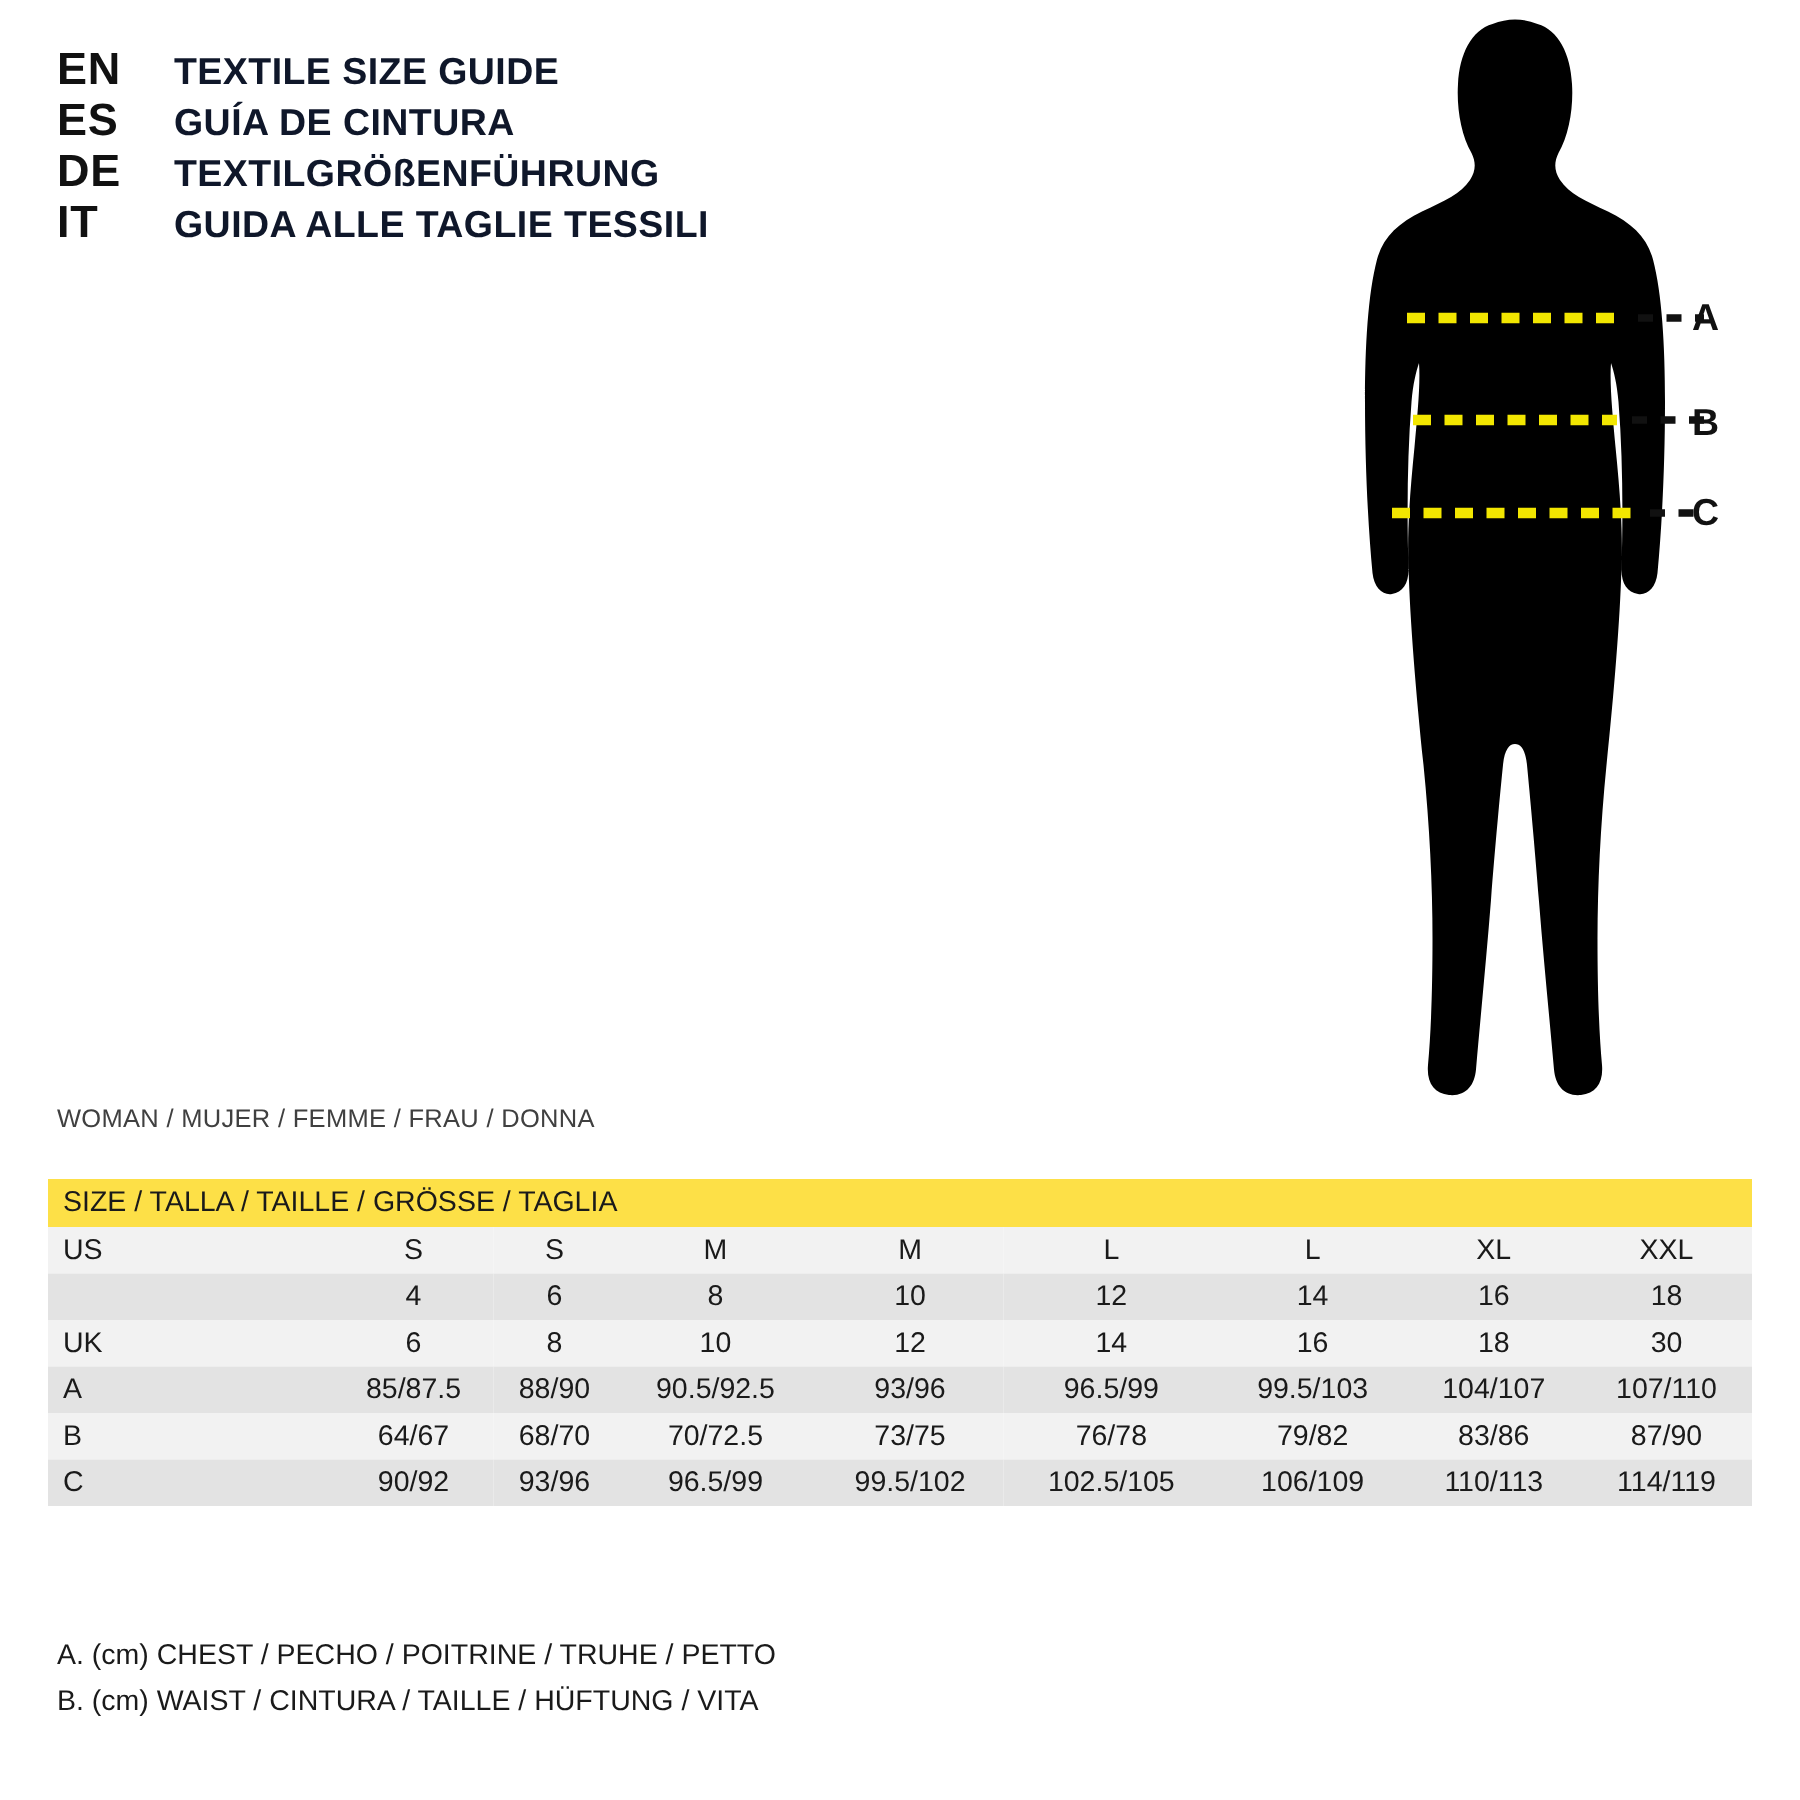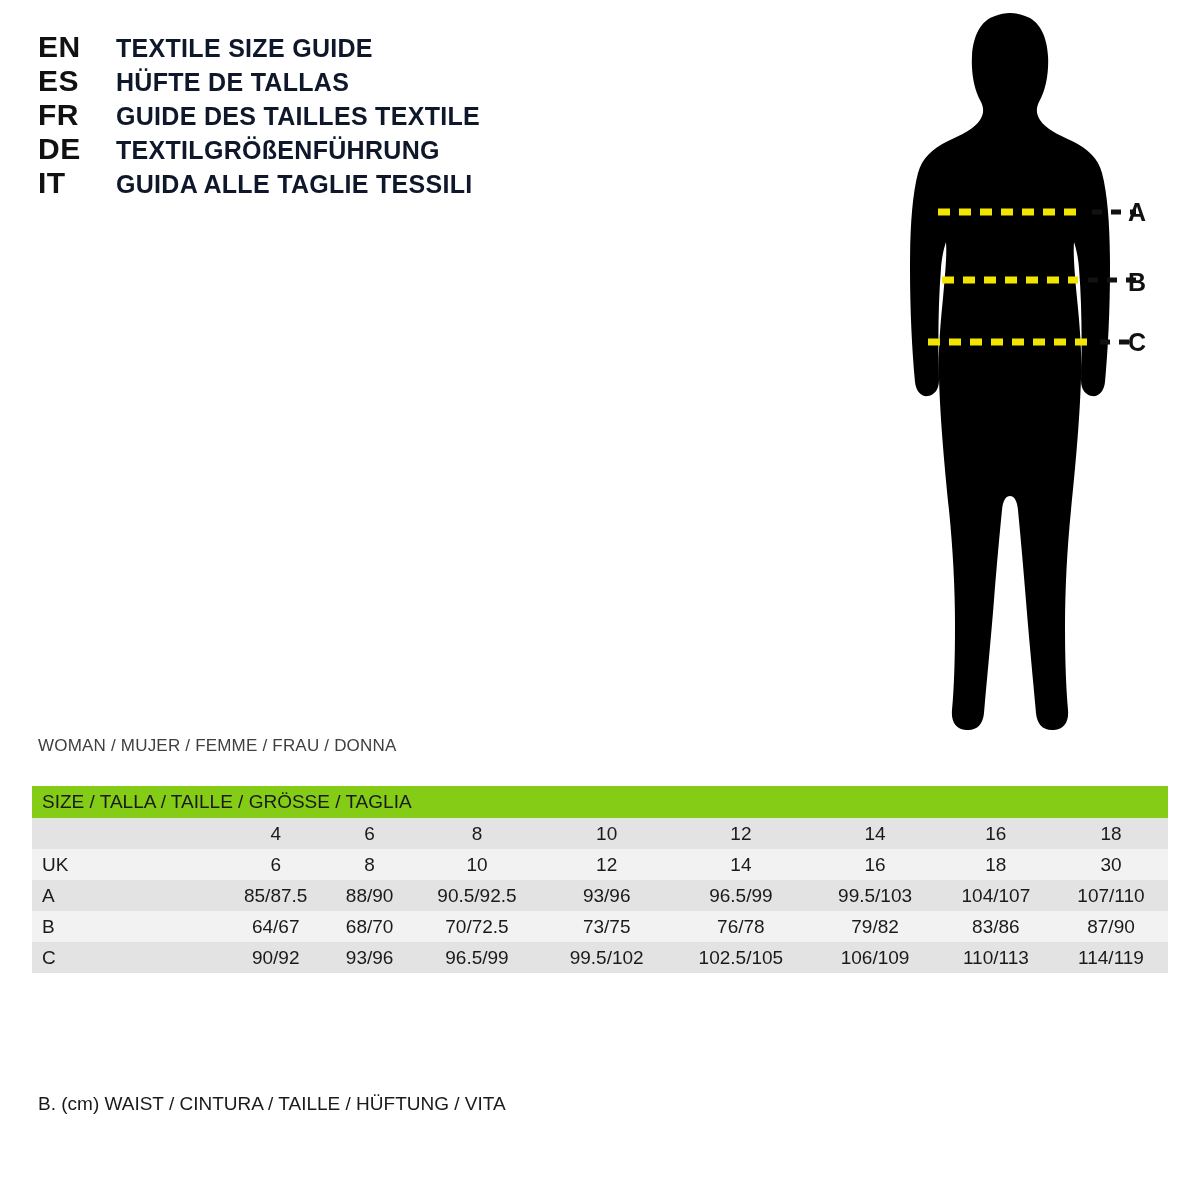--- a/index.html
+++ b/index.html
@@ -86,21 +86,21 @@
   #size-table th,
   #size-table td {
     padding: 0;
     height: 31px;
     font-weight: 400;
     text-align: center;
     vertical-align: middle;
     white-space: nowrap;
   }
   #size-table th.head-cell {
-    background: #84cc16;
+    background: #fde047;
     text-align: left;
     padding-left: 10px;
     font-weight: 400;
     font-size: 19px;
     height: 32px;
   }
   #size-table td.row-label {
     text-align: left;
     padding-left: 10px;
     width: 180px;
@@ -125,25 +125,21 @@
 </head>
 <body>
 
 <div id="lang-block">
   <div class="lang-row">
     <span class="lang-code">EN</span>
     <span class="lang-title">TEXTILE SIZE GUIDE</span>
   </div>
   <div class="lang-row">
     <span class="lang-code">ES</span>
-    <span class="lang-title">HÜFTE DE TALLAS</span>
-  </div>
-  <div class="lang-row">
-    <span class="lang-code">FR</span>
-    <span class="lang-title">GUIDE DES TAILLES TEXTILE</span>
+    <span class="lang-title">GUÍA DE CINTURA</span>
   </div>
   <div class="lang-row">
     <span class="lang-code">DE</span>
     <span class="lang-title">TEXTILGRÖßENFÜHRUNG</span>
   </div>
   <div class="lang-row">
     <span class="lang-code">IT</span>
     <span class="lang-title">GUIDA ALLE TAGLIE TESSILI</span>
   </div>
 </div>
@@ -215,20 +211,31 @@
 
 <div id="woman-label">WOMAN / MUJER / FEMME / FRAU / DONNA</div>
 
 <table id="size-table">
   <thead>
     <tr>
       <th class="head-cell" colspan="9">SIZE / TALLA / TAILLE / GRÖSSE / TAGLIA</th>
     </tr>
   </thead>
   <tbody>
+    <tr class="band-light">
+      <td class="row-label">US</td>
+      <td>S</td>
+      <td>S</td>
+      <td>M</td>
+      <td>M</td>
+      <td>L</td>
+      <td>L</td>
+      <td>XL</td>
+      <td>XXL</td>
+    </tr>
     <tr class="band-dark">
       <td class="row-label"></td>
       <td>4</td>
       <td>6</td>
       <td>8</td>
       <td>10</td>
       <td>12</td>
       <td>14</td>
       <td>16</td>
       <td>18</td>
@@ -274,14 +281,15 @@
       <td>99.5/102</td>
       <td>102.5/105</td>
       <td>106/109</td>
       <td>110/113</td>
       <td>114/119</td>
     </tr>
   </tbody>
 </table>
 
 <div id="footnotes">
+  <div class="footnote">A. (cm) CHEST / PECHO / POITRINE / TRUHE / PETTO</div>
   <div class="footnote">B. (cm) WAIST / CINTURA / TAILLE / HÜFTUNG / VITA</div>
 </div>
 
 </body></html>

